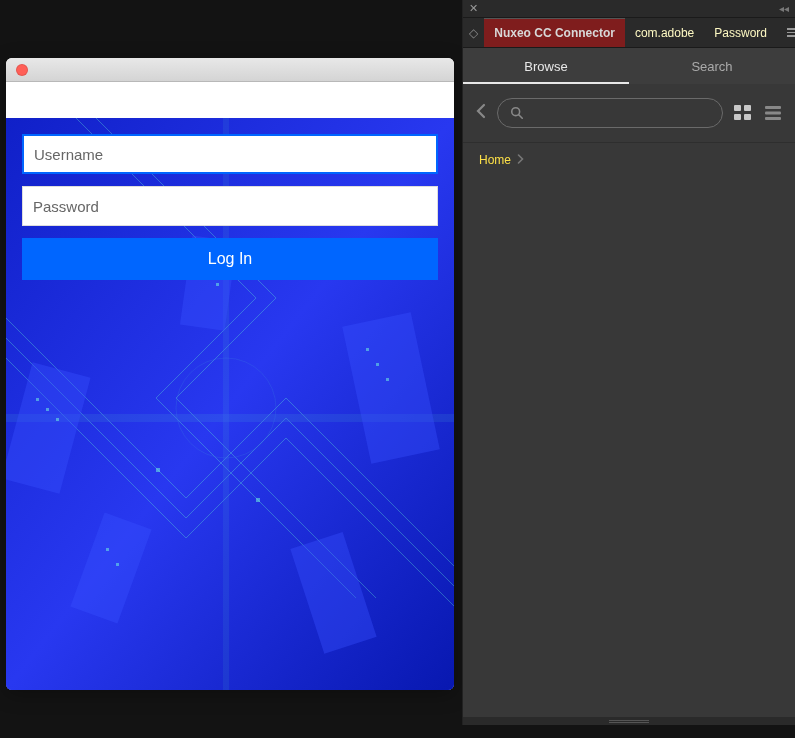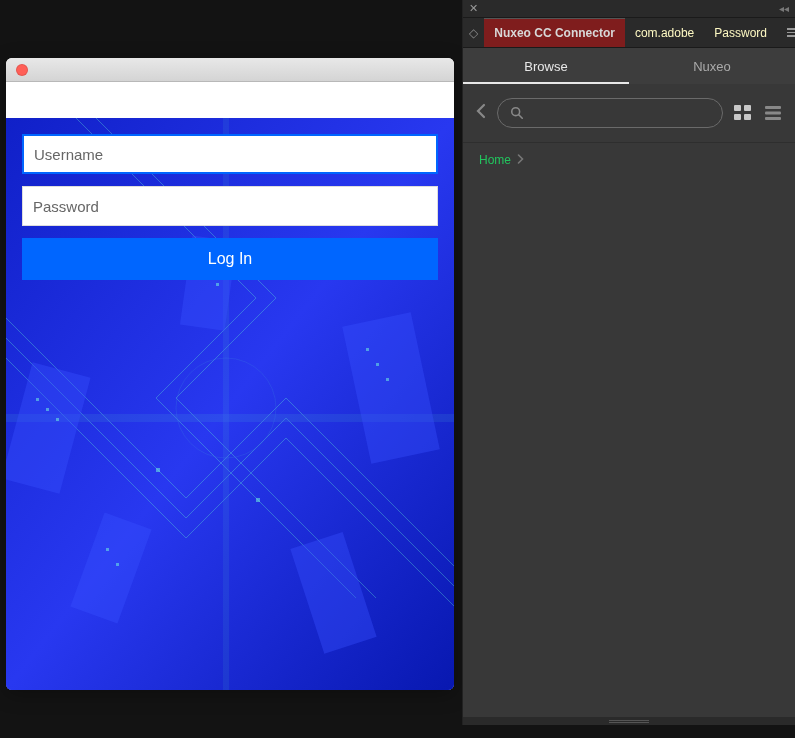--- a/index.html
+++ b/index.html
@@ -237,21 +237,21 @@
       width: 20px;
       height: 20px;
       cursor: pointer;
     }
     .breadcrumb-row {
       padding: 10px 16px;
       display: flex;
       align-items: center;
       gap: 6px;
       font-size: 12px;
-      color: #22c55e;
+      color: #fde047;
     }
     .breadcrumb-chev {
       color: #777;
       font-size: 11px;
     }
     .panel-body {
       flex: 1;
     }
     .resize-handle {
       position: absolute;
@@ -349,21 +349,21 @@
     <div class="panel-menu">
       <div class="hamburger">
           <span></span>
           <span></span>
           <span></span>
         </div>
     </div>
   </div>
   <div class="sub-tabs">
     <div class="sub-tab active">Browse</div>
-    <div class="sub-tab">Nuxeo</div>
+    <div class="sub-tab">Search</div>
   </div>
   <div class="search-row">
     <span class="back-chevron">
       <svg width="12" height="16" viewBox="0 0 12 16">
           <path d="M9 2 L3 8 L9 14" stroke="#888" stroke-width="2.2" fill="none" stroke-linecap="round"></path>
         </svg>
     </span>
     <div class="search-box">
       <svg viewBox="0 0 16 16">
           <circle cx="6.5" cy="6.5" r="4.5" stroke="#888" stroke-width="1.8" fill="none"></circle>

